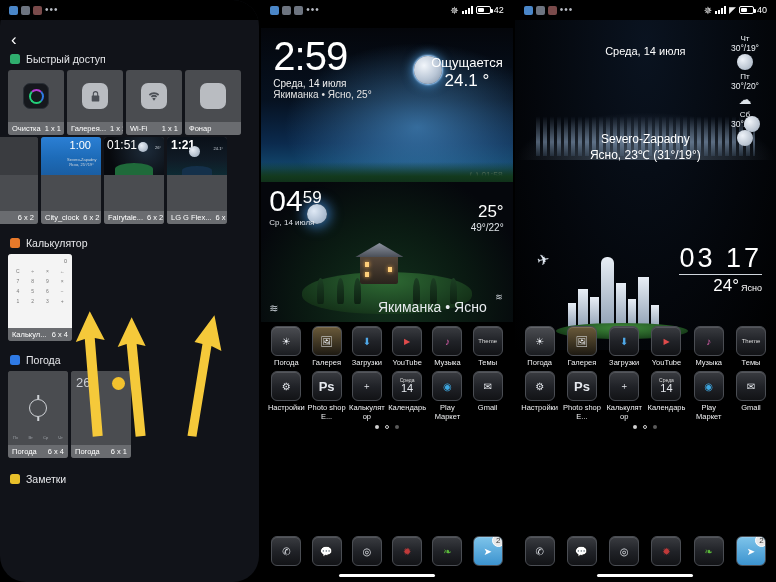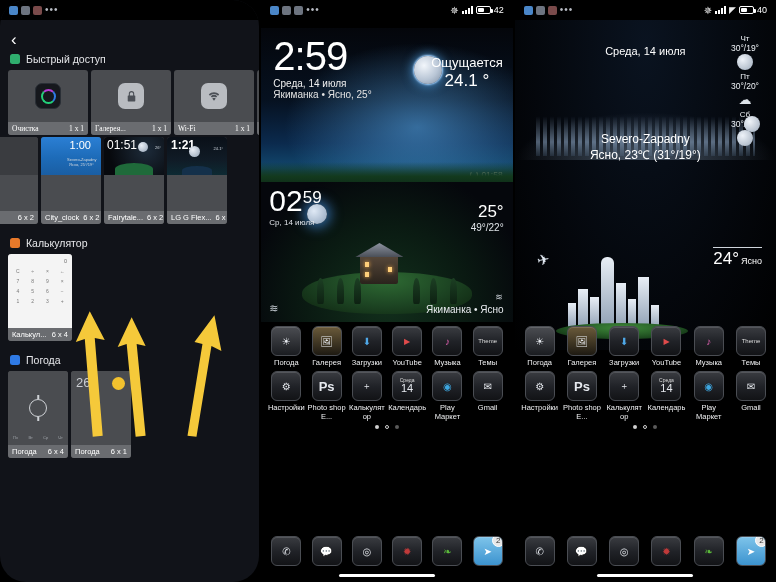--- a/index.html
+++ b/index.html
@@ -56,21 +56,21 @@
 
   .wrow { display:flex; gap:3px; padding:0 0 0 8px; }
   .wcard { background:#4a4c50; border-radius:3px; overflow:hidden; position:relative; flex:none; }
   .wcard .wprev { display:flex; align-items:center; justify-content:center; }
   .wcard .wfoot {
     background:#6a6c70; color:#fff; font-size:7.5px;
     padding:2px 4px; display:flex; justify-content:space-between; gap:4px;
     white-space:nowrap;
   }
   
-  .qa .wcard { width:80px;font-family:Liberation Serif, serif; }
+  .qa .wcard { width:56px; }
   .qa .wprev { height:52px; }
   .qa-icon { width:26px; height:26px; border-radius:7px; background:#b9bcc1; display:flex; align-items:center; justify-content:center; color:#4c5057; }
   .qa-icon.dark { background:#16181d; border:1px solid #2a2f36; }
   .ring { width:15px; height:15px; border-radius:50%; border:2.5px solid #23d07a; border-right-color:#2f7ae5; border-top-color:#b43cd1; }
 
   
   .clocks { margin-top:2px; }
   .clocks .wcard { width:60px; }
   .clocks .wprev { height:74px; align-items:flex-start; padding:0; }
   .cprev { width:100%; height:38px; position:relative; overflow:hidden; }
@@ -140,21 +140,21 @@
     background:radial-gradient(ellipse at 50% 85%, #12301c 0%, #0a1a12 45%, #05070c 80%);
     overflow:hidden;
   }
   .w2-clock { position:absolute; left:8px; top:6px; color:#fff; }
   .w2-clock .hh { font-size:30px; font-weight:300; line-height:26px; }
   .w2-clock .mm { font-size:17px; font-weight:300; vertical-align:top; }
   .w2-clock .dt { font-size:8px; margin-top:3px; color:#dfe3e8; }
   .w2-temp { position:absolute; right:9px; top:20px; color:#fff; text-align:right; }
   .w2-temp .a { font-size:17px; font-weight:300; }
   .w2-temp .b { font-size:10px; color:#dfe3e8; }
-  .w2-loc { position:absolute; right:9px; bottom:7px; color:#e8ebef; font-size:10px; }
+  .w2-loc { position:absolute; right:26px; bottom:7px; color:#e8ebef; font-size:14px; }
   .w2-glyph { position:absolute; left:8px; bottom:7px; color:#cdd3da; font-size:11px; }
   .w2-glyph2 { position:absolute; right:10px; bottom:20px; color:#cdd3da; font-size:9px; }
   .island { position:absolute; left:16%; right:16%; bottom:8px; height:42px;
     background:radial-gradient(ellipse at 50% 20%, #2e6a33 0%, #1c4322 55%, #0d220f 100%);
     border-radius:50% 50% 45% 45%; }
   .house { position:absolute; left:47%; bottom:38px; width:38px; height:30px;
     background:linear-gradient(180deg,#5a4a3c,#2a231c); transform:translateX(-50%); border-radius:2px; }
   .house::before{content:"";position:absolute;left:-5px;right:-5px;top:-11px;height:14px;
     background:linear-gradient(180deg,#8d93a0,#4a4f58); clip-path:polygon(50% 0,100% 100%,0 100%);}
   .win { position:absolute; width:4px;height:5px;background:#ffcf7a;box-shadow:0 0 4px #ffb34d; }
@@ -417,20 +417,24 @@
           <span class="t">26°</span>
           <span class="s"></span>
         </div>
         <div class="wfoot">
           <span>Погода</span>
           <span>6 x 1</span>
         </div>
       </div>
     </div>
 
+    <div class="sec-head" style="margin-top:8px;">
+      <span class="sec-chip" style="background:#e8c02a"></span>
+      <span class="sec-name">Заметки</span>
+    </div>
 
     <svg class="arrows" viewBox="0 0 260 582">
       <g fill="#f5c93a">
         <path d="M93,438 L85,340 L76,343 L90,312 L105,341 L95,339 L103,437 Z"></path>
         <path d="M136,438 L127,345 L118,348 L132,318 L146,347 L137,345 L146,437 Z"></path>
         <path d="M188,437 L203,345 L195,343 L215,316 L222,352 L212,347 L197,438 Z"></path>
       </g>
     </svg>
   </div>
 
@@ -484,21 +488,21 @@
           <span class="win" style="left:5px;top:18px;"></span>
           <span class="win" style="right:6px;top:13px;"></span>
         </div>
         <span class="tree" style="left:22%;"></span>
           <span class="tree" style="left:30%;"></span>
         <span class="tree" style="left:37%;"></span>
           <span class="tree" style="right:30%;"></span>
         <span class="tree" style="right:22%;"></span>
           <span class="tree" style="right:37%;"></span>
         <div class="w2-clock">
-          <div><span class="hh">02</span><span class="mm">59</span></div>
+          <div><span class="hh">04</span><span class="mm">59</span></div>
           <div class="dt">Ср, 14 июля</div>
         </div>
         <div class="w2-temp">
           <div class="a">25°</div>
           <div class="b">49°/22°</div>
         </div>
         <div class="w2-loc">Якиманка • Ясно</div>
         <div class="w2-glyph">≋</div>
         <div class="w2-glyph2">≋</div>
       </div>
@@ -657,20 +661,21 @@
             <span class="sky-b" style="left:16px;width:10px;height:40px;"></span>
             <span class="sky-b" style="left:28px;width:9px;height:32px;"></span>
             <span class="sky-b" style="left:39px;width:13px;height:72px;border-radius:6px 6px 0 0;"></span>
             <span class="sky-b" style="left:54px;width:10px;height:46px;"></span>
             <span class="sky-b" style="left:66px;width:8px;height:30px;"></span>
             <span class="sky-b" style="left:76px;width:11px;height:52px;"></span>
             <span class="sky-b" style="left:89px;width:8px;height:24px;"></span>
             <span class="sky-base"></span>
           </div>
           <div class="p3-time">
+            <div class="big"><span>03</span> <span>17</span></div>
             <div class="rule"></div>
             <div class="sub"><span>24°</span><small>Ясно</small></div>
           </div>
         </div>
       </div>
 
       <div class="grid">
         <div class="grow">
           <div class="app">
               <div class="ic" style="background:linear-gradient(180deg,#4b4d52,#1a1c20)">☀</div>

